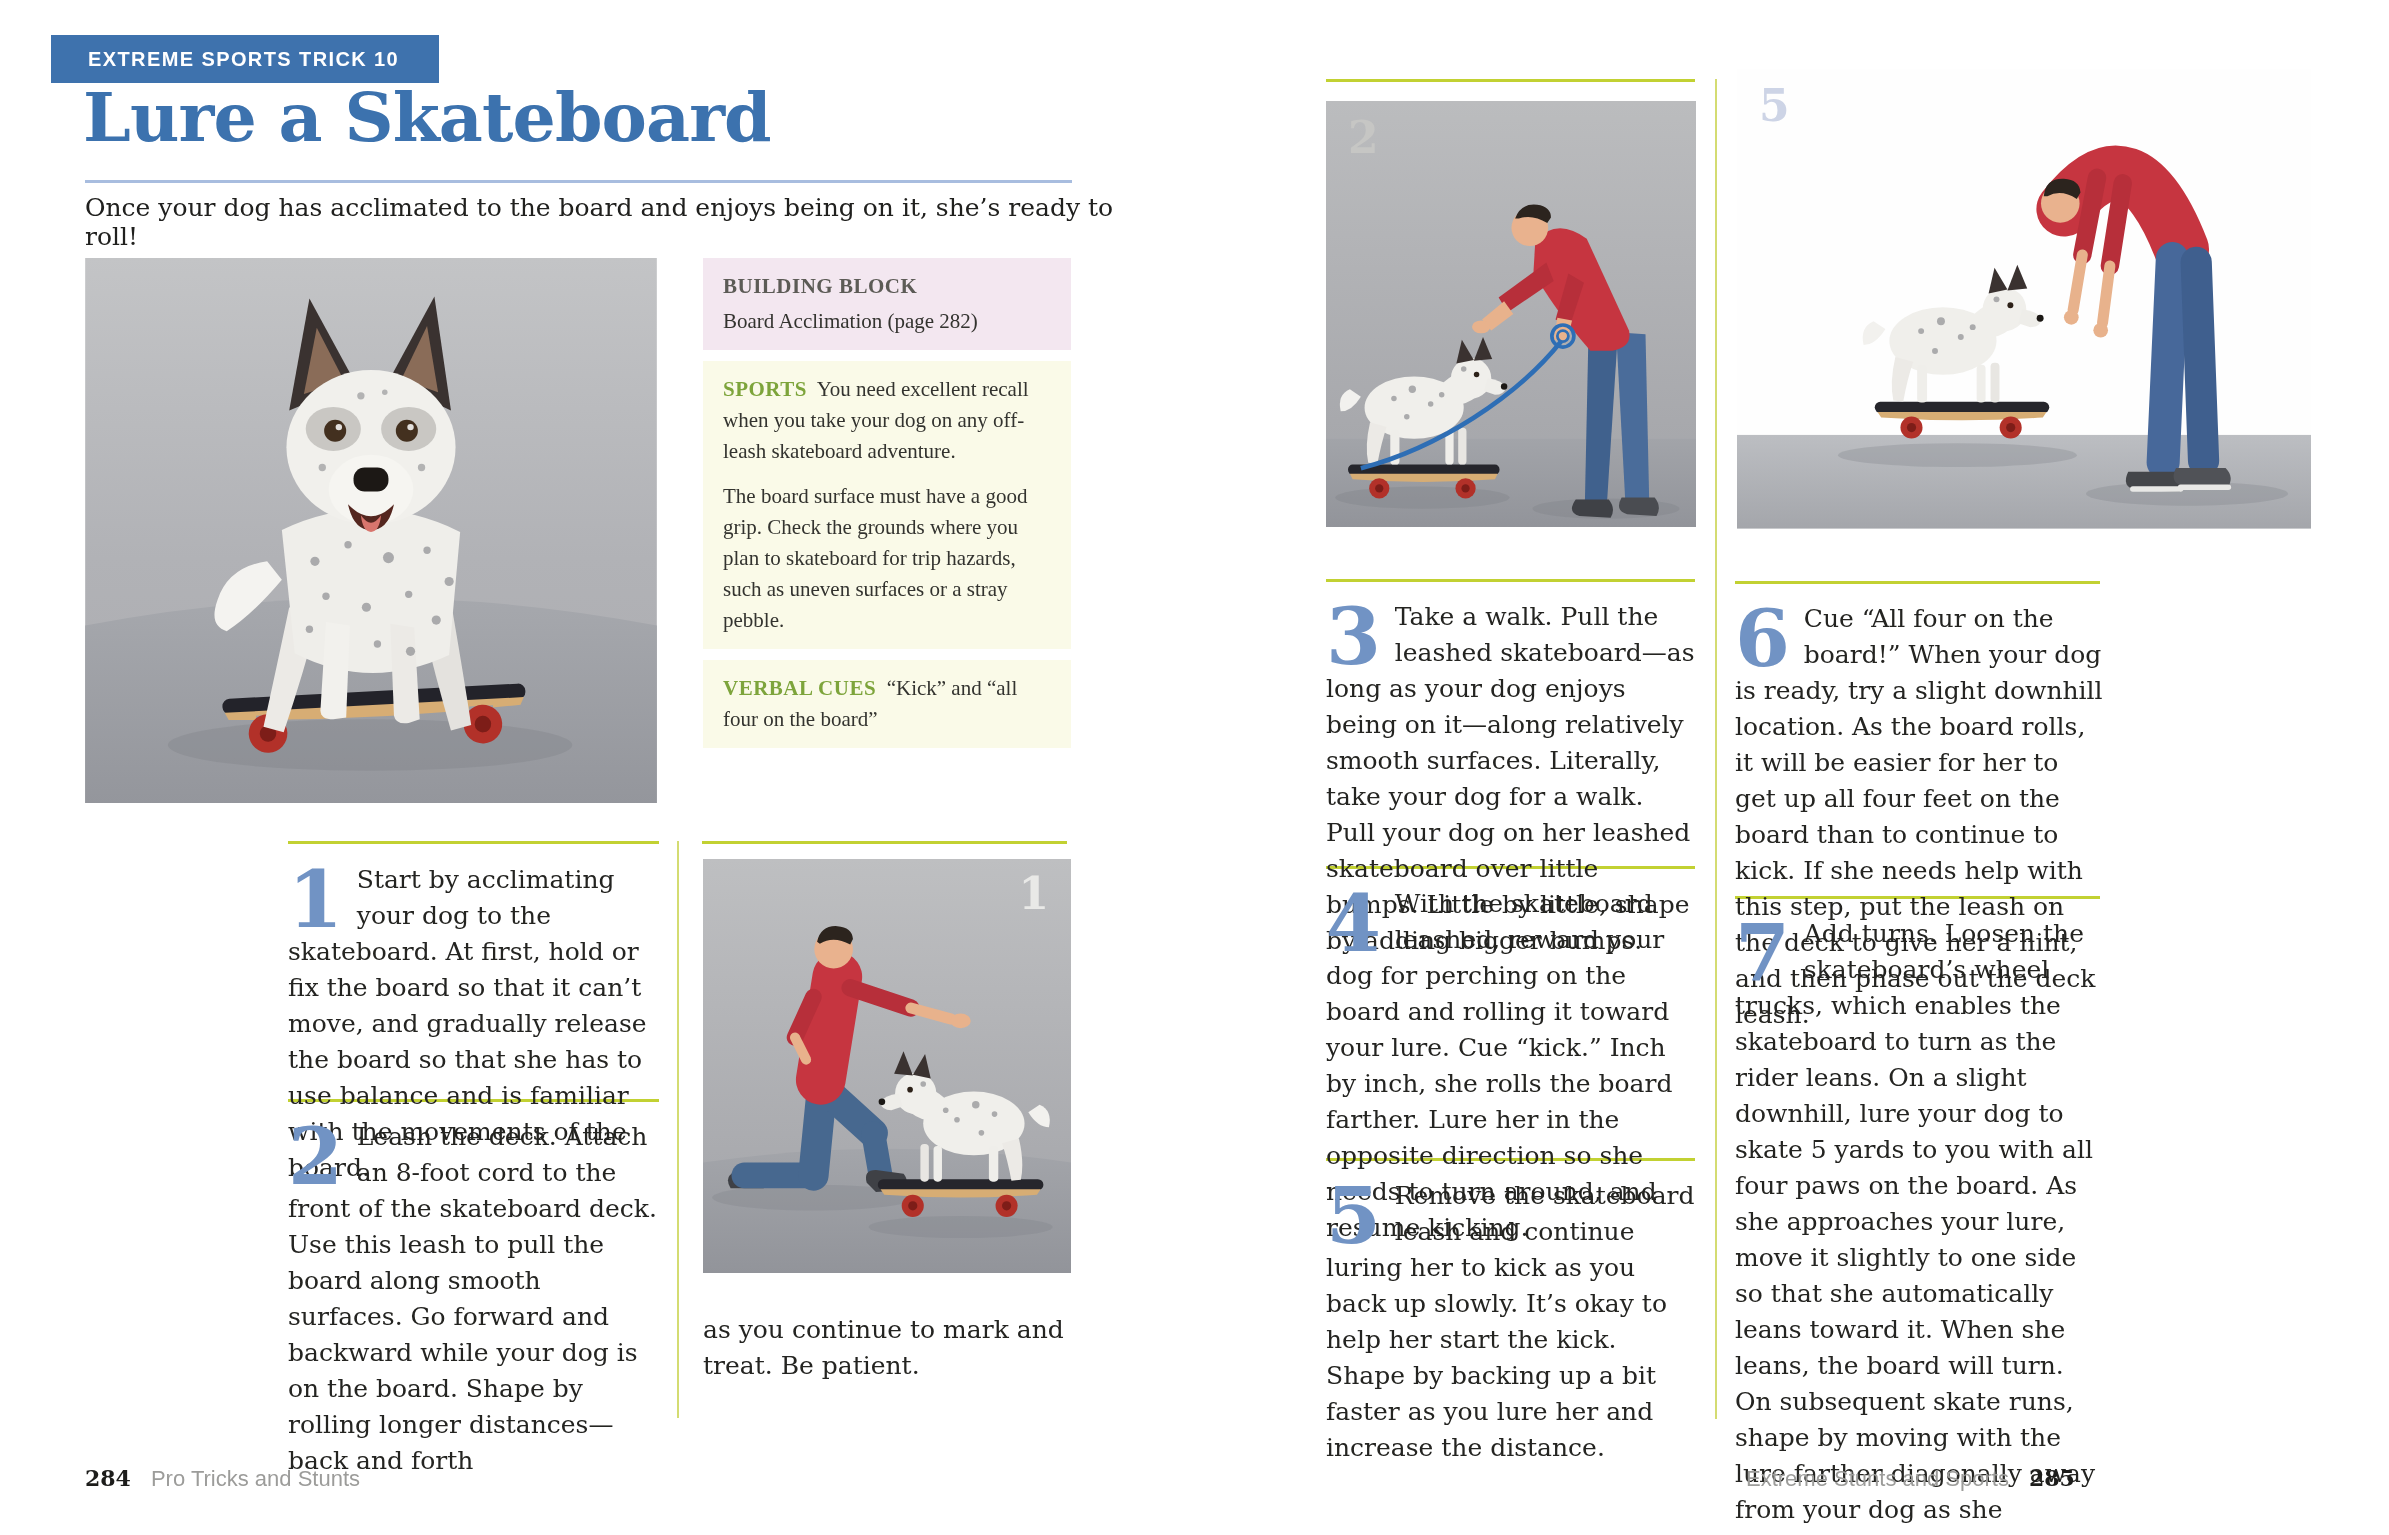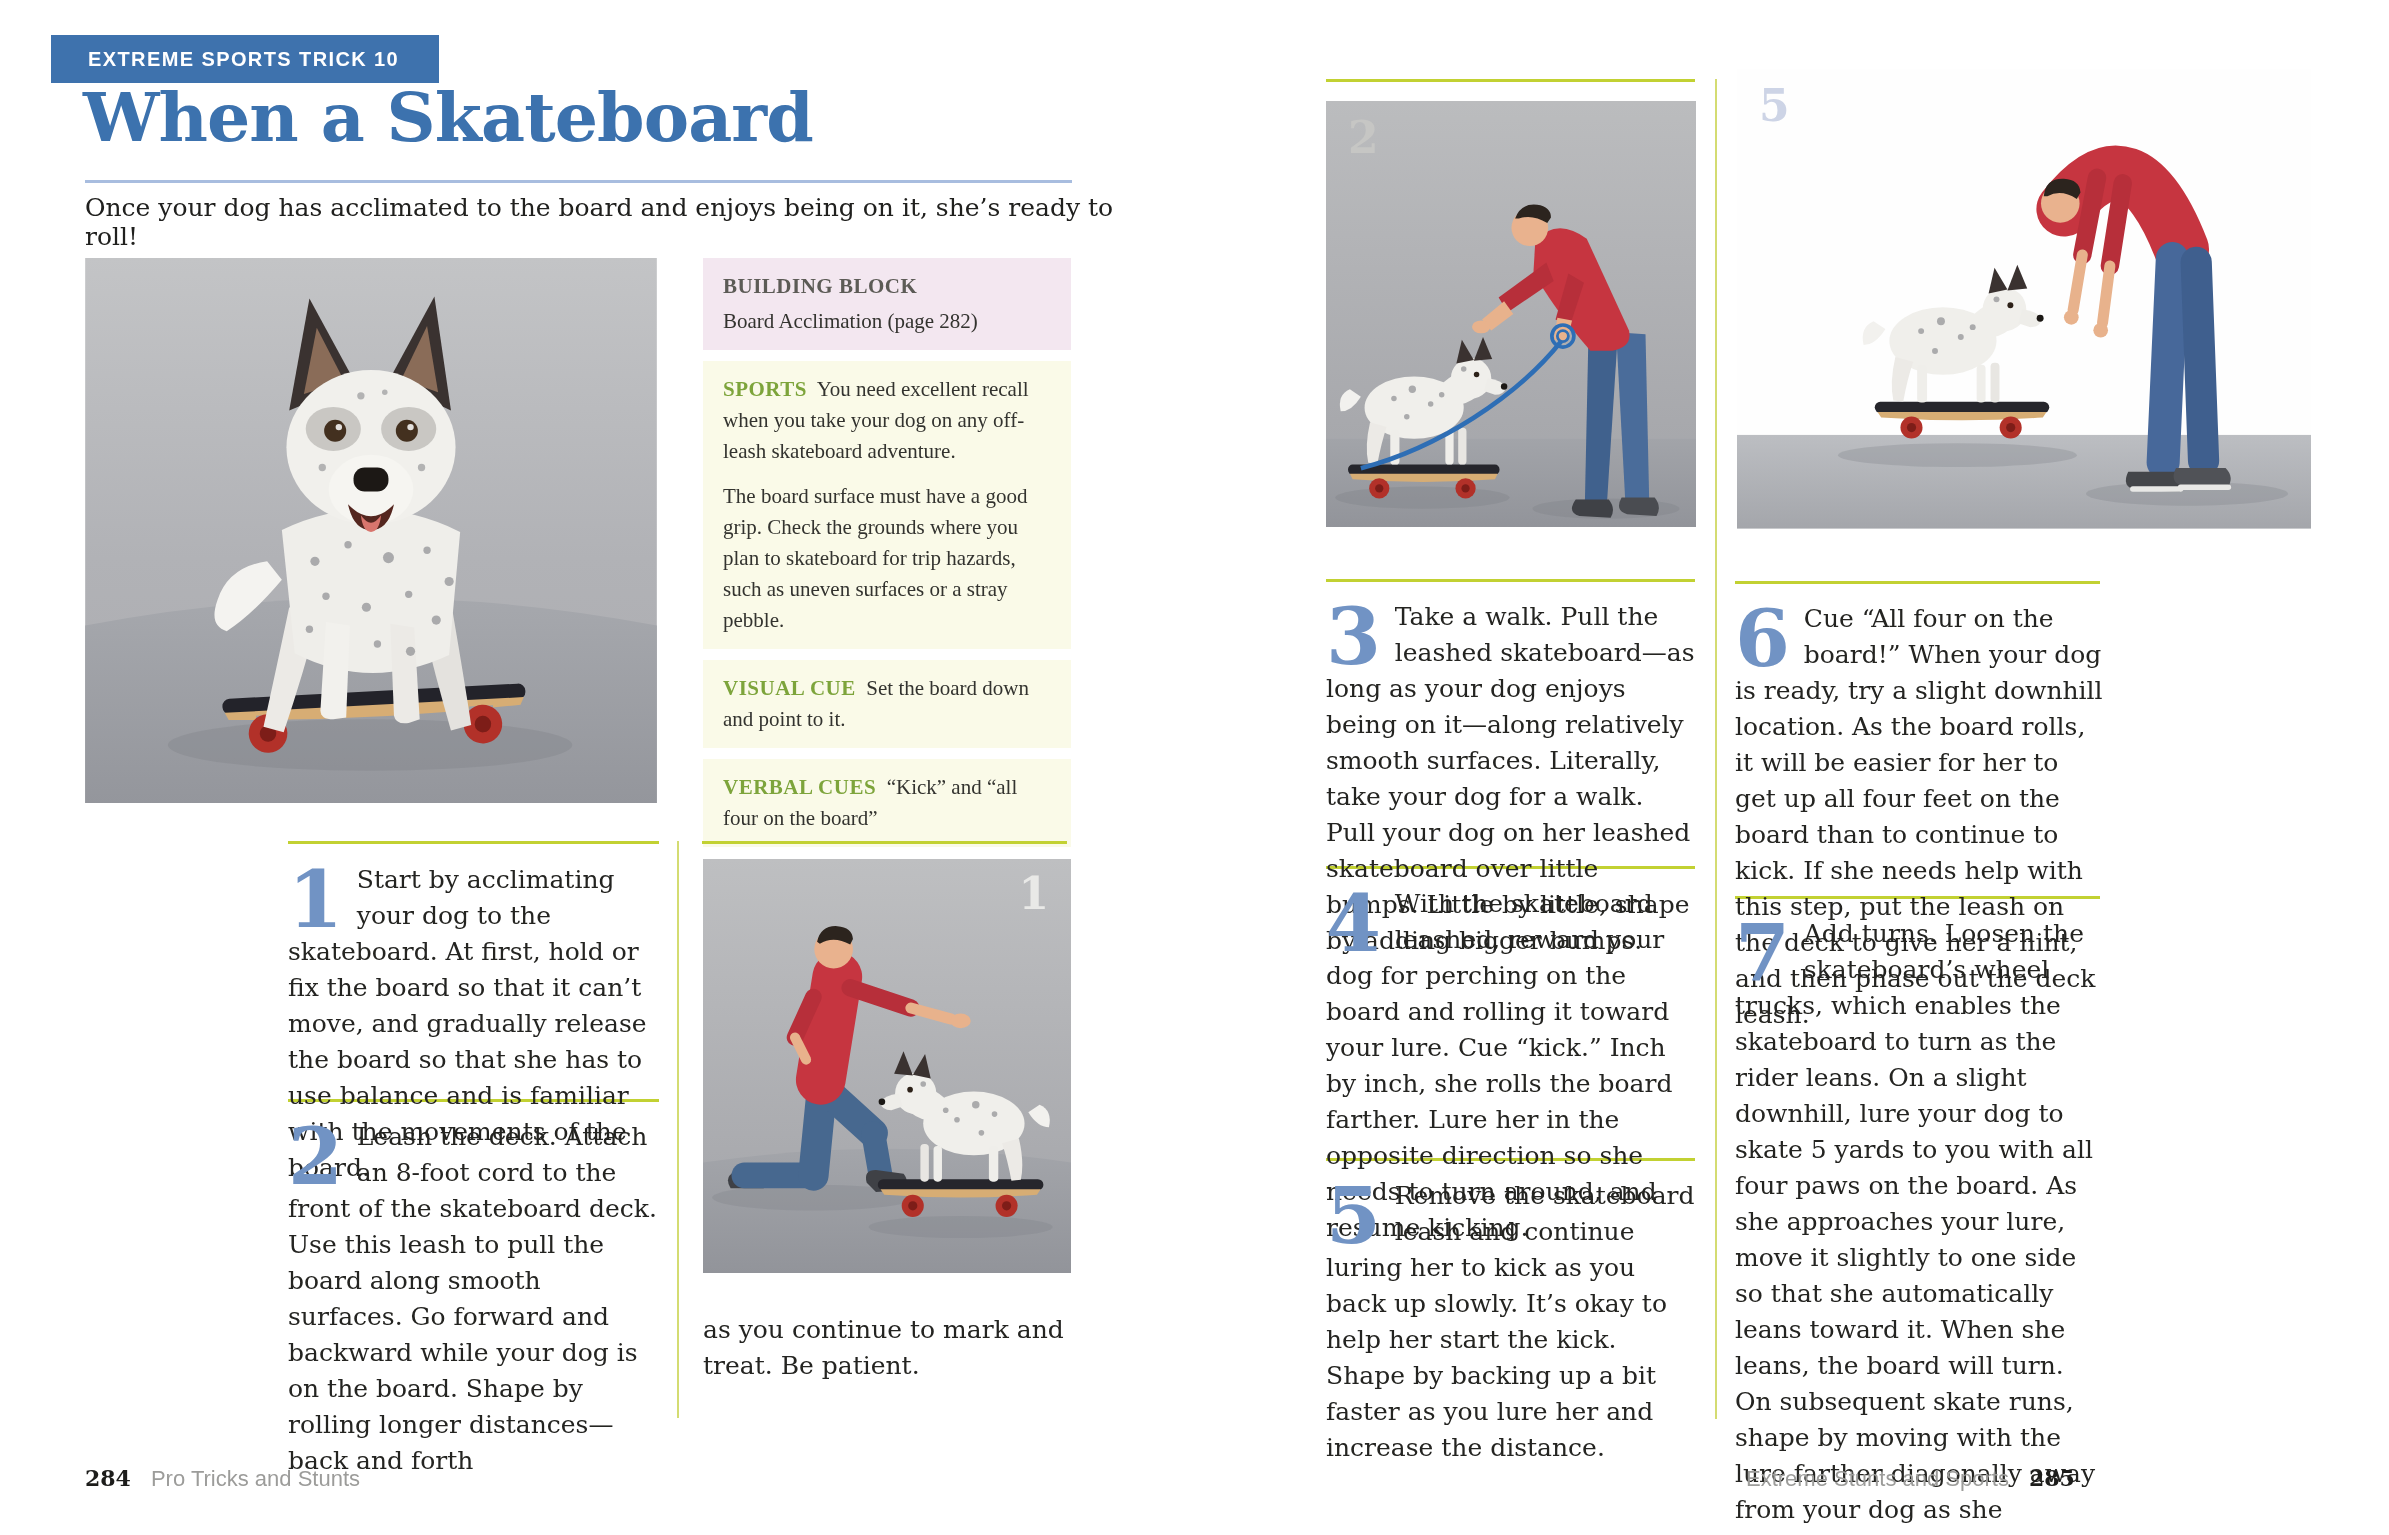--- a/index.html
+++ b/index.html
@@ -74,21 +74,21 @@
 </style>
 </head>
 <body>
 
 <div class="spread">
 
   <div class="banner">
     <span>EXTREME SPORTS TRICK 10</span>
   </div>
 
-  <h1 class="title">When a Skateboard</h1>
+  <h1 class="title">Lure a Skateboard</h1>
   <div class="title-rule"></div>
   <p class="intro">Once your dog has acclimated to the board and enjoys being on it, she’s ready to roll!</p>
 
   <figure class="photo photo-hero" style="margin:0;">
     <svg viewBox="0 0 622 593" width="572" height="545">
       <defs>
         <linearGradient id="hg1" x1="0" y1="0" x2="0" y2="1">
           <stop offset="0" stop-color="#c3c4c6"></stop>
             <stop offset=".55" stop-color="#b1b2b6"></stop>
             <stop offset="1" stop-color="#ababaf"></stop>
@@ -159,24 +159,20 @@
 
   <aside class="boxes">
     <div class="box lavender">
       <p><span class="box-label gray">BUILDING BLOCK</span>
          <span>Board Acclimation (page 282)</span></p>
     </div>
     <div class="box cream">
       <p><span class="box-label green">SPORTS</span>&nbsp;
          <span>You need excellent recall when you take your dog on any off-leash skateboard adventure.</span></p>
       <p>The board surface must have a good grip. Check the grounds where you plan to skateboard for trip hazards, such as uneven surfaces or a stray pebble.</p>
-    </div>
-    <div class="box cream">
-      <p><span class="box-label green">VISUAL CUE</span>&nbsp;
-         <span>Set the board down and point to it.</span></p>
     </div>
     <div class="box cream">
       <p><span class="box-label green">VERBAL CUES</span>&nbsp;
          <span>“Kick” and “all four on the board”</span></p>
     </div>
   </aside>
 
   <div class="hrule r-step1"></div>
   <div class="hrule r-photo1"></div>
   <div class="hrule r-step2"></div>

